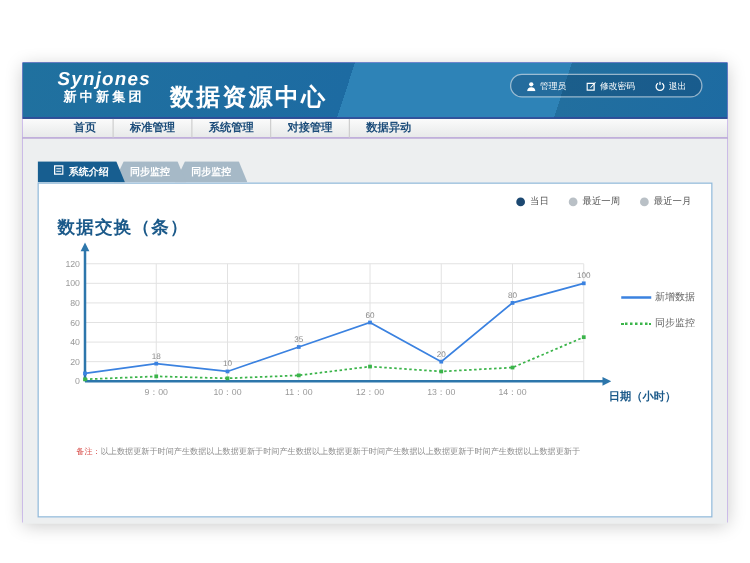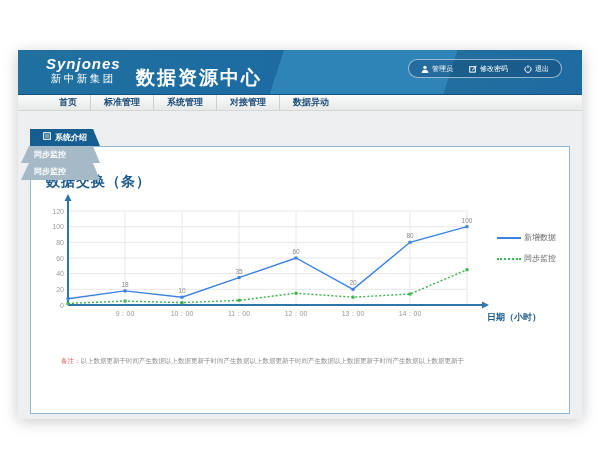--- a/index.html
+++ b/index.html
@@ -2,32 +2,32 @@
 <html><head>
 <meta charset="utf-8">
 <style>
   html,body{margin:0;padding:0;}
   body{width:600px;height:450px;background:#ffffff;font-family:"Liberation Sans",sans-serif;position:relative;overflow:hidden;}
   .window{position:absolute;left:18px;top:50px;width:564px;height:368px;background:#6d28d9;box-shadow:0 3px 14px rgba(0,0,0,0.22);}
   
   .hdr{position:relative;height:44px;background:linear-gradient(108deg,#20719f 0%,#1d6ba2 46%,#2e83b7 46%,#2e83b7 76%,#226f9f 76%,#1d6ba2 100%);border-bottom:1px solid #14507c;}
   .logo{position:absolute;left:28px;top:5px;color:#fff;text-align:center;line-height:1.15;}
   .logo-en{font-size:15px;font-weight:bold;font-style:italic;letter-spacing:1px;}
-  .logo-cn{font-size:10.5px;font-weight:normal;letter-spacing:2.5px;}
+  .logo-cn{font-size:10.5px;font-weight:bold;letter-spacing:2.5px;}
   .app-title{position:absolute;left:118px;top:15px;color:#fff;font-size:19px;font-weight:bold;letter-spacing:2px;}
   .user-pill{position:absolute;right:20px;top:9px;height:17px;display:flex;align-items:center;border:1px solid rgba(255,255,255,0.55);border-radius:10px;background:rgba(10,50,90,0.28);padding:0 4px;}
   .user-btn{display:flex;align-items:center;gap:3px;color:#fff;font-size:7px;padding:0 8px;background:none;border:none;cursor:pointer;white-space:nowrap;}
   .user-btn svg{display:block;}
   
   .nav{height:15px;background:linear-gradient(#fbfbfb,#e7e9e9);border-bottom:1px solid #d6d6d6;display:flex;padding-left:28px;}
   .nav-item{font-size:9px;font-weight:bold;color:#1c4d7a;line-height:15px;padding:0 13px;border-right:1px solid #cfcfcf;cursor:pointer;}
   .nav-item:last-child{border-right:none;}
   
   .bdy{position:relative;height:308px;background:#edeff0;}
-  .tabs{position:absolute;left:12px;top:18px;height:17px;display:flex;z-index:3;flex-direction:column;}
+  .tabs{position:absolute;left:12px;top:18px;height:17px;display:flex;z-index:3;}
   .tab{height:17px;line-height:17px;color:#fff;font-size:8px;font-weight:bold;padding:0 13px;display:flex;align-items:center;gap:4px;cursor:pointer;white-space:nowrap;}
   .tab.active{background:#175e90;clip-path:polygon(0 0,calc(100% - 7px) 0,100% 100%,0 100%);z-index:3;}
   .tab.inactive{background:#a6b9c7;clip-path:polygon(8px 0,calc(100% - 7px) 0,100% 100%,0 100%);margin-left:-9px;z-index:2;}
   .tab.inactive + .tab.inactive{z-index:1;}
   .panel{position:absolute;left:12px;top:35px;width:538px;height:266px;background:#fff;border:1px solid #8fb8d8;}
   
   .radio-row{position:absolute;top:9px;right:16px;display:flex;gap:16px;align-items:center;}
   .radio-item{display:flex;align-items:center;cursor:pointer;}
   .radio-dot{width:7px;height:7px;border-radius:50%;background:#b9c0c6;}
   .radio-dot.sel{background:#1c4871;}
@@ -102,20 +102,34 @@
         </div>
         <div class="tab inactive">
           <span>同步监控</span>
         </div>
         <div class="tab inactive">
           <span>同步监控</span>
         </div>
       </div>
 
     <div class="panel">
+      <div class="radio-row" id="radio-row">
+          <div class="radio-item">
+            <span class="radio-dot sel"></span>
+            <span class="radio-label">当日</span>
+          </div>
+          <div class="radio-item">
+            <span class="radio-dot"></span>
+            <span class="radio-label">最近一周</span>
+          </div>
+          <div class="radio-item">
+            <span class="radio-dot"></span>
+            <span class="radio-label">最近一月</span>
+          </div>
+        </div>
       <div class="y-title">数据交换（条）</div>
       <svg id="chart" width="530" height="140" viewBox="0 0 530 140">
           <line x1="28" y1="96.33333333333333" x2="427" y2="96.33333333333333" stroke="#e2e2e2" stroke-width="0.8"></line>
           <line x1="28" y1="80.66666666666667" x2="427" y2="80.66666666666667" stroke="#e2e2e2" stroke-width="0.8"></line>
           <line x1="28" y1="65" x2="427" y2="65" stroke="#e2e2e2" stroke-width="0.8"></line>
           <line x1="28" y1="49.333333333333336" x2="427" y2="49.333333333333336" stroke="#e2e2e2" stroke-width="0.8"></line>
           <line x1="28" y1="33.66666666666667" x2="427" y2="33.66666666666667" stroke="#e2e2e2" stroke-width="0.8"></line>
           <line x1="28" y1="18" x2="427" y2="18" stroke="#e2e2e2" stroke-width="0.8"></line>
           <line x1="85" y1="18" x2="85" y2="112" stroke="#e2e2e2" stroke-width="0.8"></line>
           <line x1="142" y1="18" x2="142" y2="112" stroke="#e2e2e2" stroke-width="0.8"></line>

